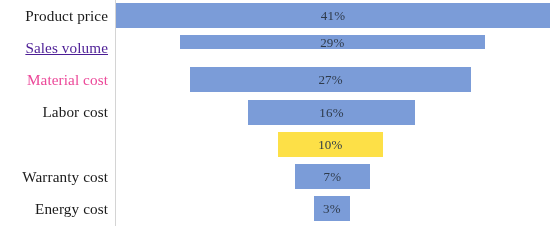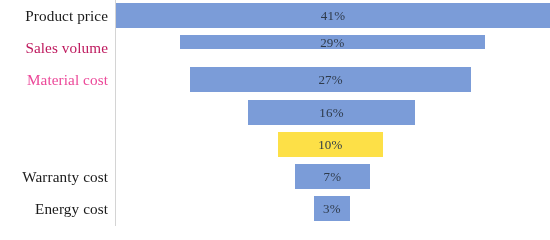--- a/index.html
+++ b/index.html
@@ -79,22 +79,23 @@
     letter-spacing: 0.2px;
   }
 </style>
 </head>
 <body>
 
 <div id="chart-root" style="background: rgb(255, 255, 255);">
 
   <div id="category-axis">
       <div class="cat-label" style="top: 7.5px; color: rgb(26, 26, 26);">Product price</div>
-      <div class="cat-label" style="top: 39.7px; color: #be185d;">Sales volume</div>
+      <div class="cat-label" style="top: 39.7px; color: #4c1d95; text-decoration: underline;">Sales volume</div>
       <div class="cat-label" style="top: 71.9px; color: #ec4899;">Material cost</div>
+      <div class="cat-label" style="top: 104.1px; color: rgb(26, 26, 26);">Labor cost</div>
       <div class="cat-label" style="top: 168.5px; color: rgb(26, 26, 26);">Warranty cost</div>
       <div class="cat-label" style="top: 200.7px; color: rgb(26, 26, 26);">Energy cost</div>
     </div>
 
   <div id="axis-line" style="background: rgb(212, 212, 212);"></div>
 
   <div id="plot-area">
       <div class="bar" style="top: 3px; height: 25px; left: 0%; width: 100%; background: rgb(123, 156, 216);">
         <span class="bar-value" style="color: rgb(46, 58, 74);">41%</span>
       </div>

